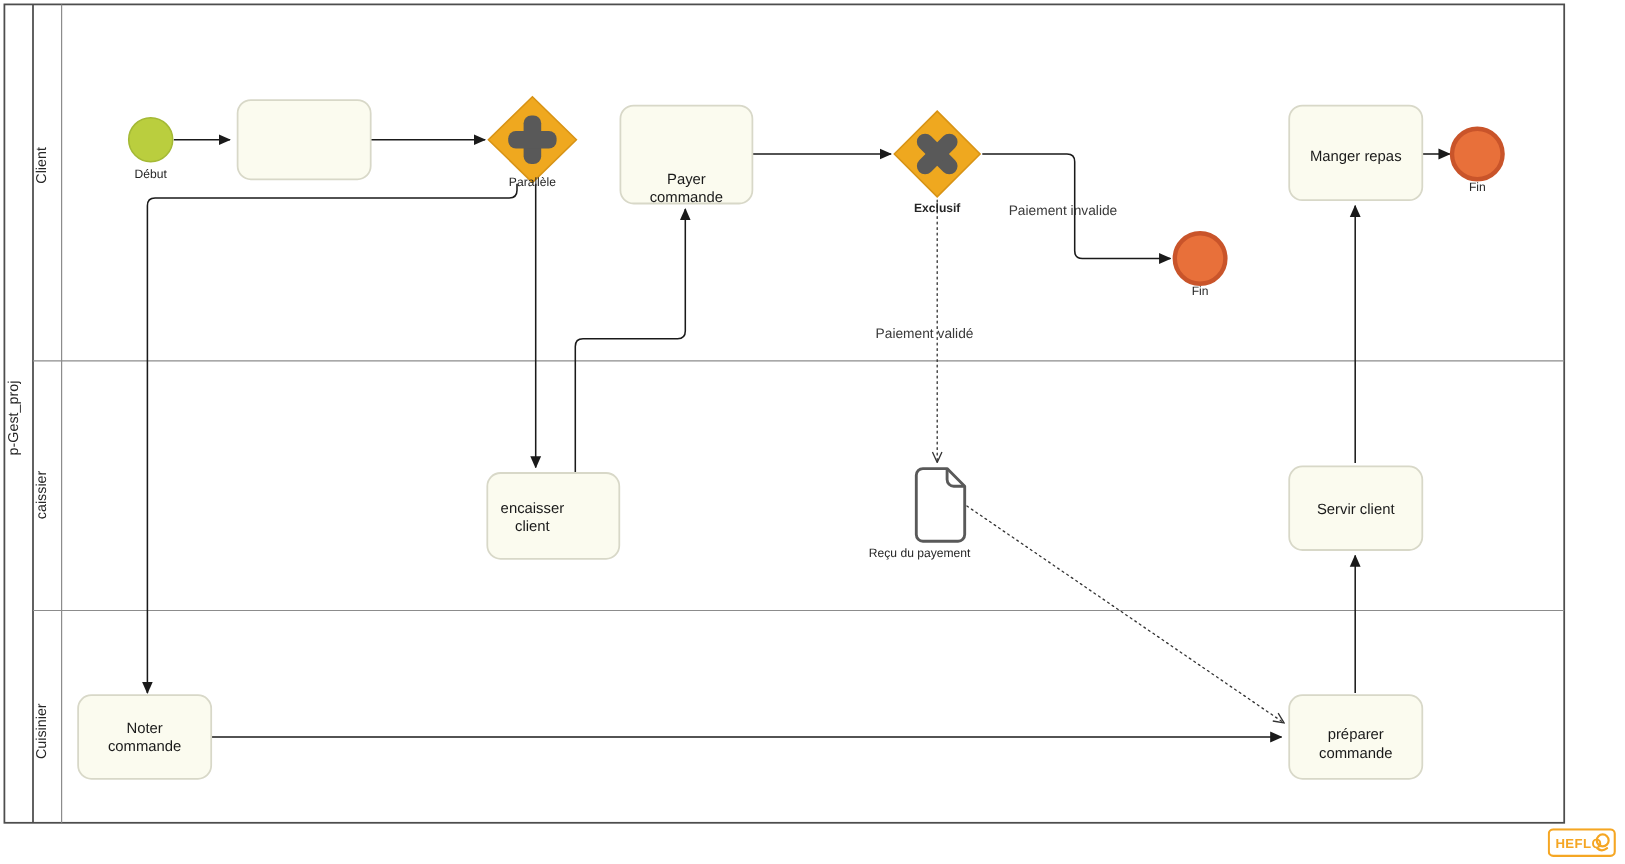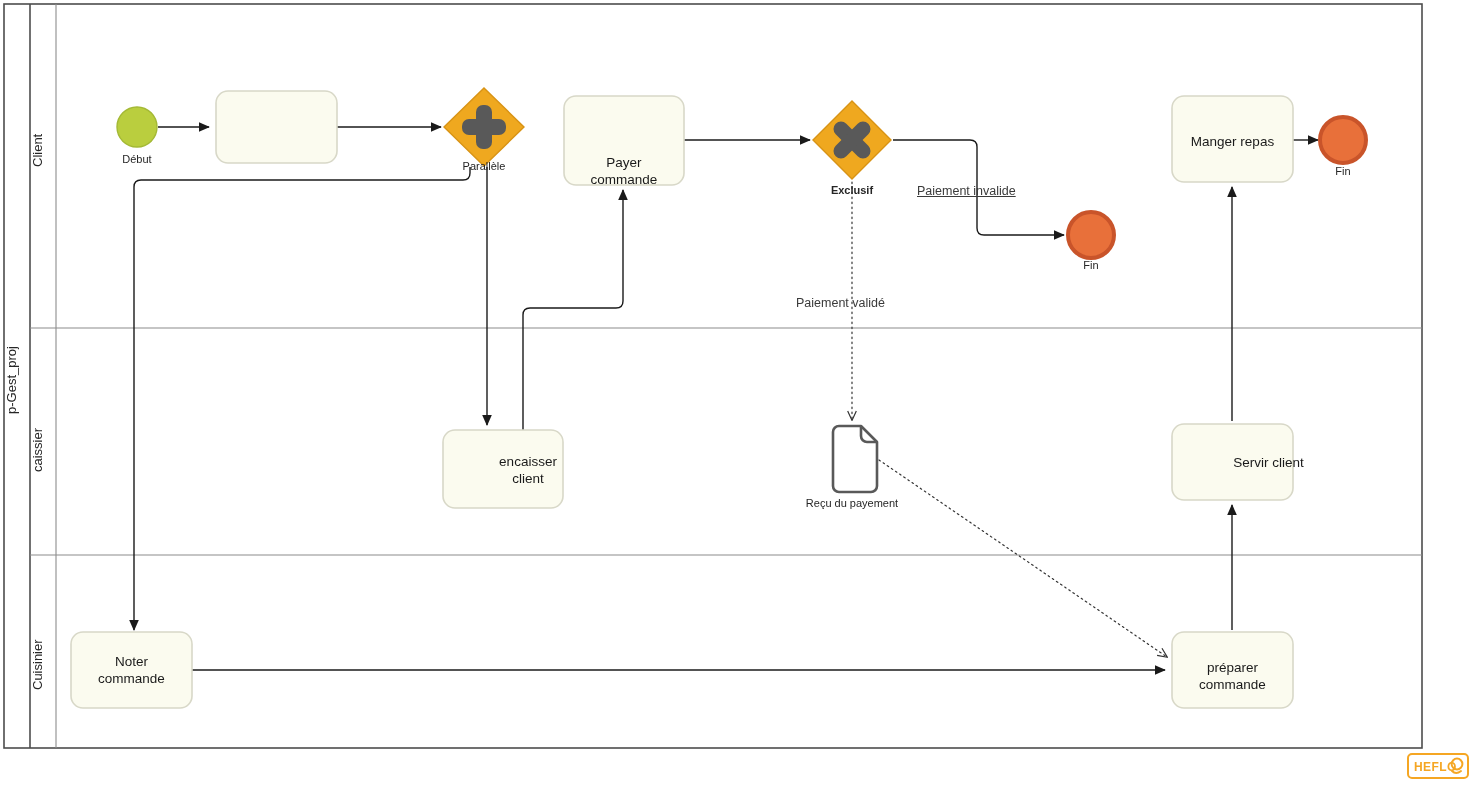--- a/index.html
+++ b/index.html
@@ -153,38 +153,38 @@
 
   <div class="lbl-vert" style="left:4px;top:300px;width:26px;height:160px;">p-Gest_proj</div>
 
   <div class="lbl-vert" style="left:30px;top:110px;width:26px;height:80px;">Client</div>
   <div class="lbl-vert" style="left:30px;top:410px;width:26px;height:80px;">caissier</div>
   <div class="lbl-vert" style="left:30px;top:620px;width:26px;height:90px;">Cuisinier</div>
 
   <div class="lbl-task" style="left:564px;top:99px;width:120px;height:89px;white-space:pre-line;margin-top:27px;">Payer
 commande</div>
   <div class="lbl-task" style="left:1172px;top:98px;width:121px;height:86px;">Manger repas</div>
-  <div class="lbl-task" style="left:468px;top:430px;width:120px;height:80px;white-space:pre-line;">encaisser
+  <div class="lbl-task" style="left:424px;top:430px;width:120px;height:80px;white-space:pre-line;">encaisser
 client</div>
-  <div class="lbl-task" style="left:1172px;top:424px;width:121px;height:76px;padding-left:36px;">Servir client</div>
+  <div class="lbl-task" style="left:1172px;top:424px;width:121px;height:76px;">Servir client</div>
   <div class="lbl-task" style="left:71px;top:632px;width:121px;height:76px;white-space:pre-line;border-radius:17px;">Noter
 commande</div>
   <div class="lbl-task" style="left:1172px;top:632px;width:121px;height:88px;white-space:pre-line;">préparer
 commande</div>
 
   <div class="lbl-small" style="left:97px;top:153px;width:80px;">Début</div>
   <div class="lbl-small" style="left:1051px;top:259px;width:80px;">Fin</div>
   <div class="lbl-small" style="left:1303px;top:165px;width:80px;">Fin</div>
 
   <div class="lbl-small" style="left:444px;top:160px;width:80px;">Parallèle</div>
   <div class="lbl-small" style="left:812px;top:184px;width:80px;font-weight:bold;">Exclusif</div>
 
-  <div class="lbl-small" style="left:772px;top:497px;width:160px;">Reçu du payement</div>
+  <div class="lbl-small" style="left:756px;top:497px;width:160px;">Reçu du payement</div>
 
-  <div class="lbl-edge" style="left:917px;top:184px;text-decoration:underline;">Paiement invalide</div>
+  <div class="lbl-edge" style="left:917px;top:184px;">Paiement invalide</div>
   <div class="lbl-edge" style="left:796px;top:296px;">Paiement validé</div>
 
   <svg id="heflo" viewBox="0 0 62 26">
     <rect x="1" y="1" width="60" height="24" rx="4" fill="none" stroke="#f5a623" stroke-width="2"></rect>
     <text x="7" y="17.5" font-family="'Liberation Sans',sans-serif" font-size="12" font-weight="bold" fill="#f5a623" letter-spacing="0.4">HEFLO</text>
     <circle cx="50" cy="11" r="5.4" fill="none" stroke="#f5a623" stroke-width="2"></circle>
     <path d="M45,18 q4,4 9,0" fill="none" stroke="#f5a623" stroke-width="2" stroke-linecap="round"></path>
   </svg>
 
 </div>

